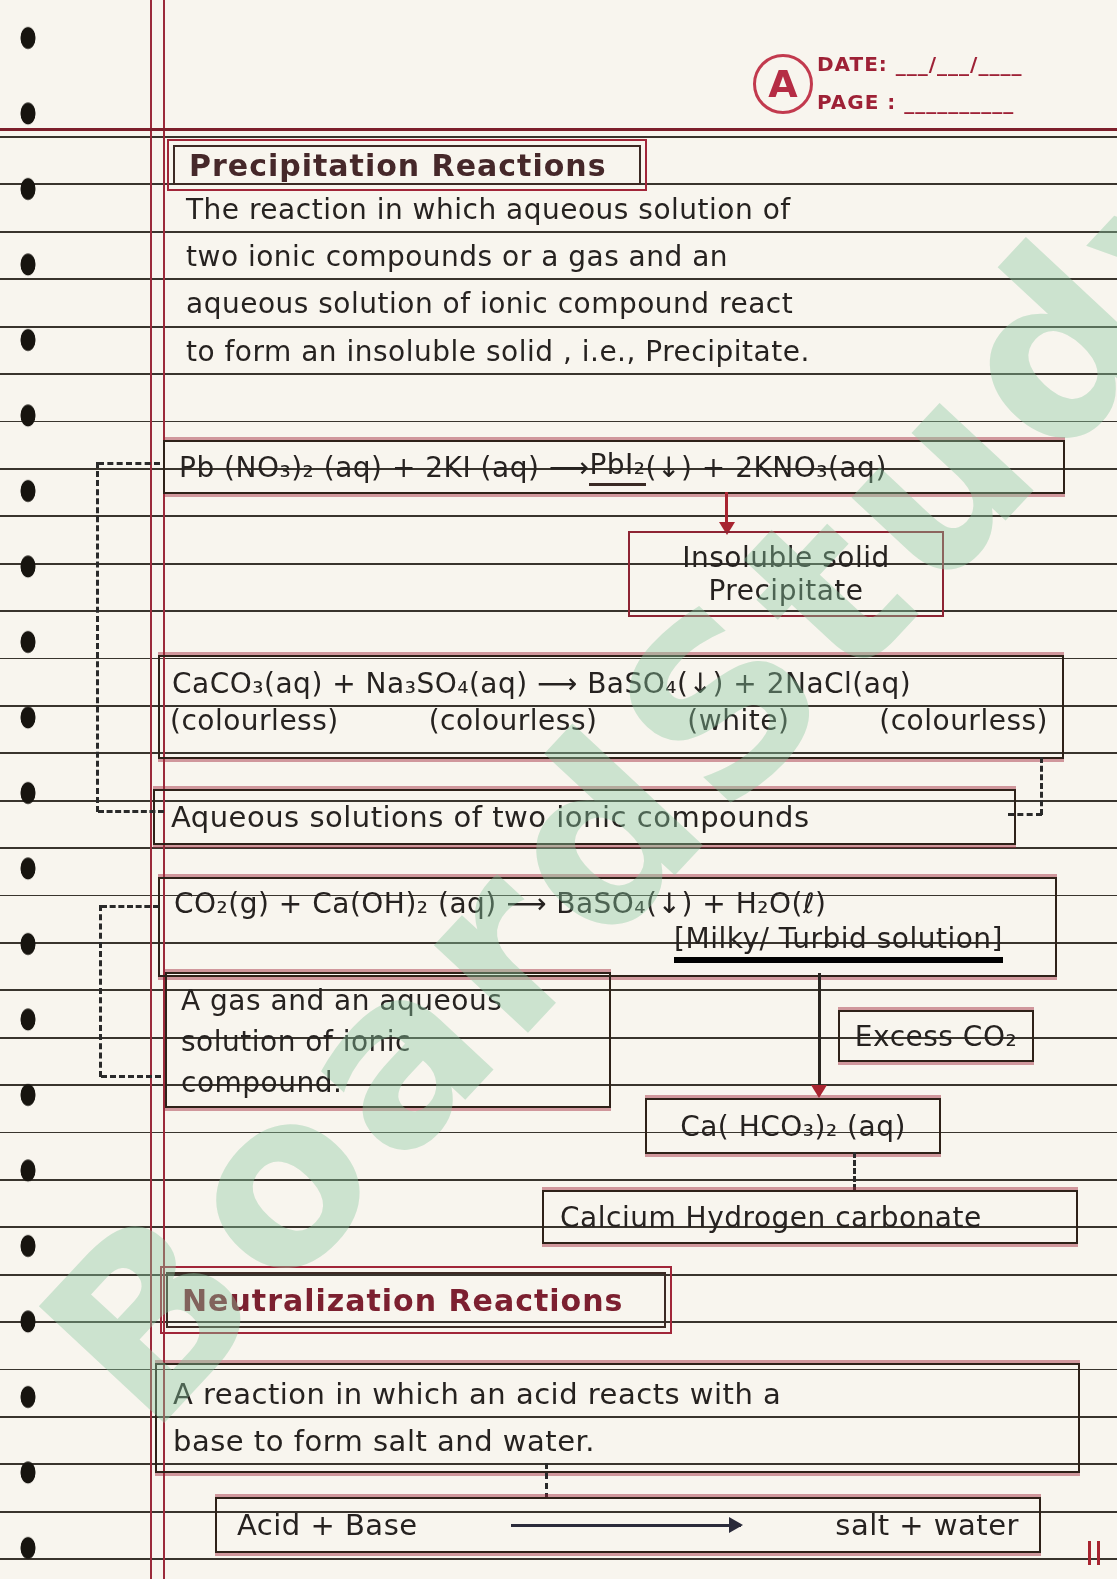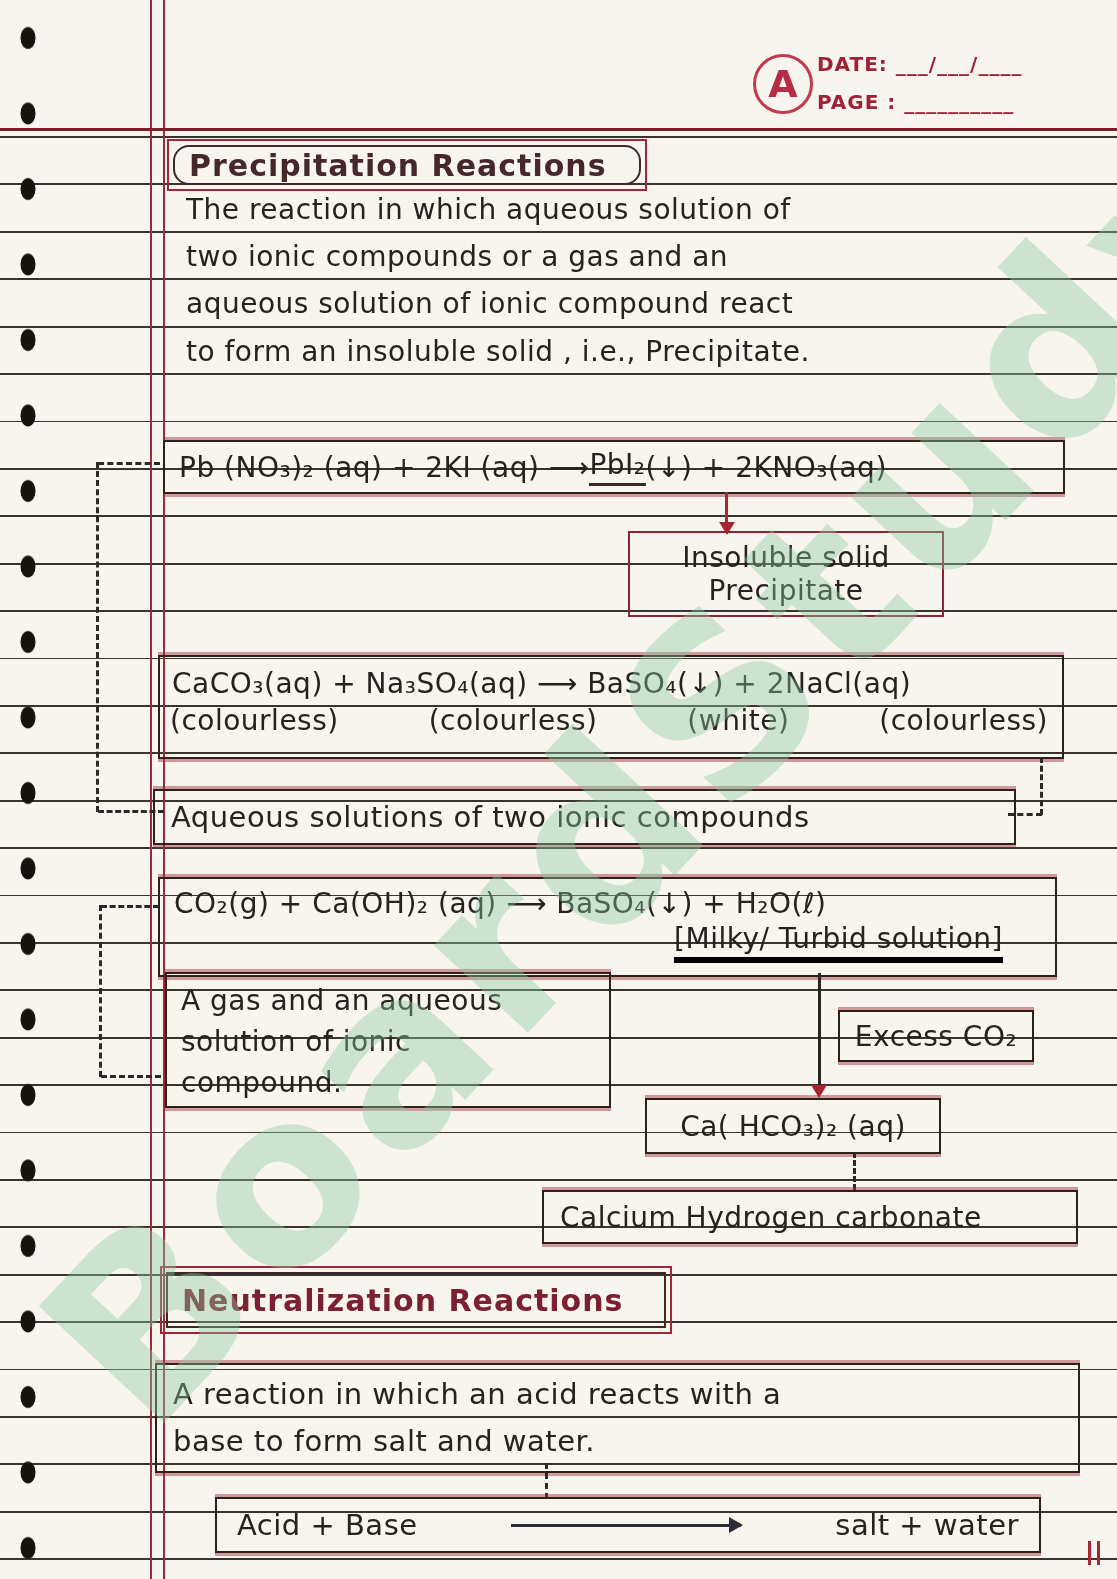--- a/index.html
+++ b/index.html
@@ -119,21 +119,21 @@
       <span>DATE:</span>
       <span>___/___/____</span>
     </div>
     <div class="stamp-row" style="top:44px;">
       <span>PAGE :</span>
       <span>__________</span>
     </div>
   </div>
 
   <div class="title-outer" style="left:167px; top:139px; width:476px; height:48px;">
-    <div class="title-inner hand30" style="color:#46282a; font-weight:bold;border-radius:16px;">Precipitation Reactions</div>
+    <div class="title-inner hand30" style="color:#46282a; font-weight:bold;">Precipitation Reactions</div>
   </div>
 
   <div class="abs ink hand28" style="left:186px; top:193px; width:880px;">The reaction in which aqueous solution of</div>
   <div class="abs ink hand28" style="left:186px; top:240px; width:880px;">two ionic compounds or a gas and an</div>
   <div class="abs ink hand28" style="left:186px; top:287px; width:880px;">aqueous solution of ionic compound react</div>
   <div class="abs ink hand28" style="left:186px; top:335px; width:880px;">to form an insoluble solid , i.e., Precipitate.</div>
 
   <div class="box" style="left:163px; top:440px; width:884px; height:50px; display:flex; align-items:center; padding-left:14px;">
     <span class="ink hand28">Pb (NO₃)₂ (aq) + 2KI (aq) ⟶ </span>
       <span class="ink hand28" style="border-bottom:3px solid #3a2a24; padding-bottom:2px;">PbI₂</span>

